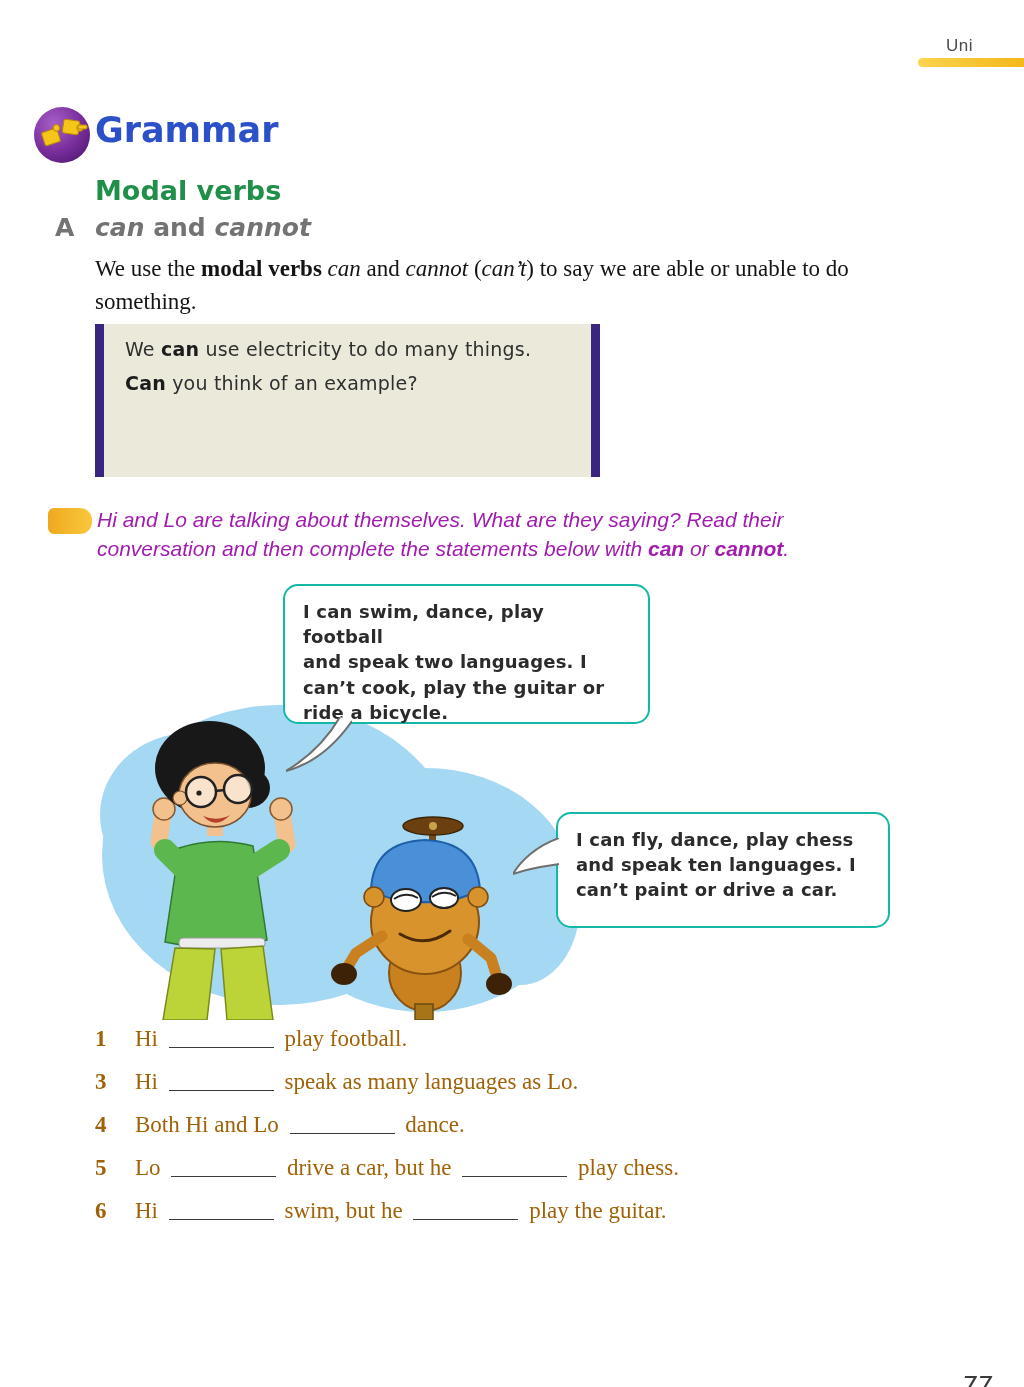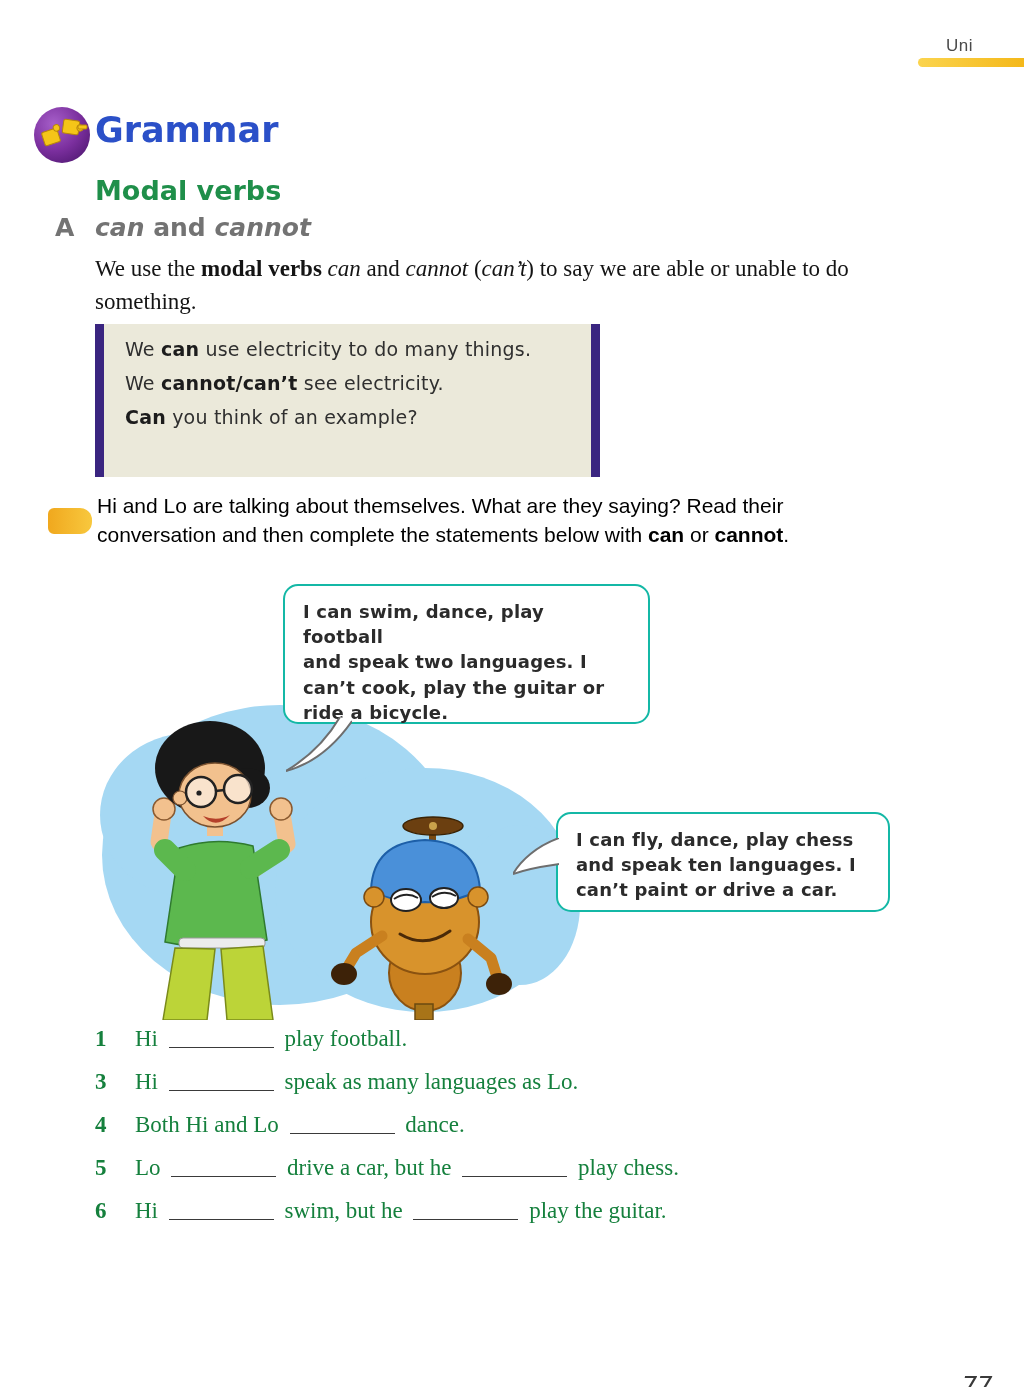--- a/index.html
+++ b/index.html
@@ -71,47 +71,47 @@
   }
   .box-line .b { font-weight:bold; color:#1c1c1c; }
 
   
   .instruction-icon {
     position:absolute; left:48px; top:508px; width:44px; height:26px;
     background:linear-gradient(to right,#f0a81e,#f8c83e);
     border-radius:6px 12px 12px 6px;
   }
   .instruction {
-    position:absolute; left:97px; top:492px; width:775px;
+    position:absolute; left:97px; top:506px; width:775px;
     font-family:"Liberation Sans", sans-serif;
-    font-size:21px; line-height:1.38; color:#000000;
+    font-style:italic; font-size:21px; line-height:1.38; color:#a21caf;
   }
   .instruction .b { font-weight:bold; }
 
   
   .illustration {
     position:absolute; left:95px; top:690px; width:490px; height:330px; z-index:1;
   }
   .speech-bubble {
     position:absolute; z-index:2;
     background:#fff; border:2px solid #14b8a6; border-radius:15px;
     font-family:"DejaVu Sans", sans-serif; font-weight:bold;
     font-size:18px; line-height:1.4; color:#2b2b2b;
     white-space:pre-line; padding:13px 18px; letter-spacing:0.2px;
   }
   .bubble-hi { left:283px; top:584px; width:367px; height:140px; }
-  .bubble-lo { left:556px; top:812px; width:334px; height:100px; }
+  .bubble-lo { left:556px; top:812px; width:334px; height:116px; }
   .bubble-tail { position:absolute; z-index:3; }
   .tail-hi { left:286px; top:717px; width:66px; height:56px; }
   .tail-lo { left:513px; top:838px; width:46px; height:44px; }
 
   
   .statements { position:absolute; left:95px; top:1026px; width:850px; }
   .statement-row {
-    height:43px; font-size:23px; color:#15803d; white-space:nowrap;
+    height:43px; font-size:23px; color:#a16207; white-space:nowrap;
   }
   .statement-row .num {
     display:inline-block; width:40px; font-weight:bold;
   }
   .blank {
     display:inline-block; width:105px; height:16px;
     border-bottom:1.6px solid #3a3a3a;
     margin:0 5px; transform:translateY(2px);
   }
 
@@ -150,21 +150,20 @@
 <div class="page-title">Grammar</div>
 <div class="subtitle">Modal verbs</div>
 <div class="part-row">
   <span class="part-letter">A</span><span class="part-title"><span class="i">can</span><span> and </span><span class="i">cannot</span></span>
 </div>
 
 <p class="intro"><span>We use the </span><span class="b">modal verbs</span><span> </span><span class="i">can</span><span> and </span><span class="i">cannot</span><span> (</span><span class="i">can’t</span><span>) to say we are able or unable to do something.</span></p>
 
 <div class="example-box">
     <div class="box-line"><span>We </span><span class="b">can</span><span> use electricity to do many things.</span></div>
-    <div class="box-line"><span>We </span><span class="b">cannot/can’t</span><span> see electricity.</span></div>
     <div class="box-line"><span class="b">Can</span><span> you think of an example?</span></div>
   </div>
 
 <div class="instruction-icon"></div>
 <p class="instruction"><span>Hi and Lo are talking about themselves. What are they saying? Read their conversation and then complete the statements below with </span><span class="b">can</span><span> or </span><span class="b">cannot</span><span>.</span></p>
 
 <div class="illustration">
   <svg viewBox="0 0 490 330" width="490" height="330">
     <g fill="#a5d8f3">
       <ellipse cx="185" cy="165" rx="178" ry="150"></ellipse>

